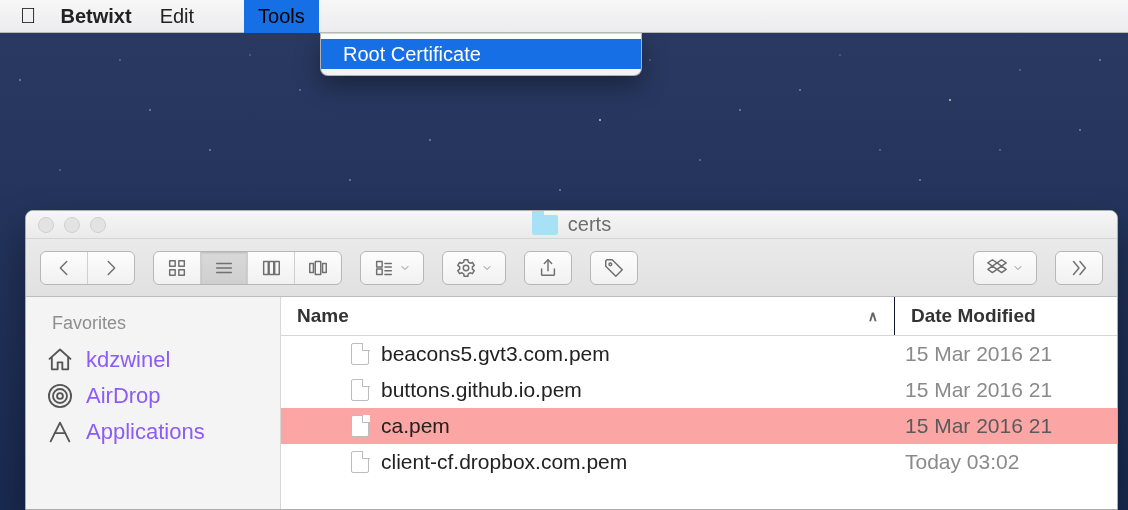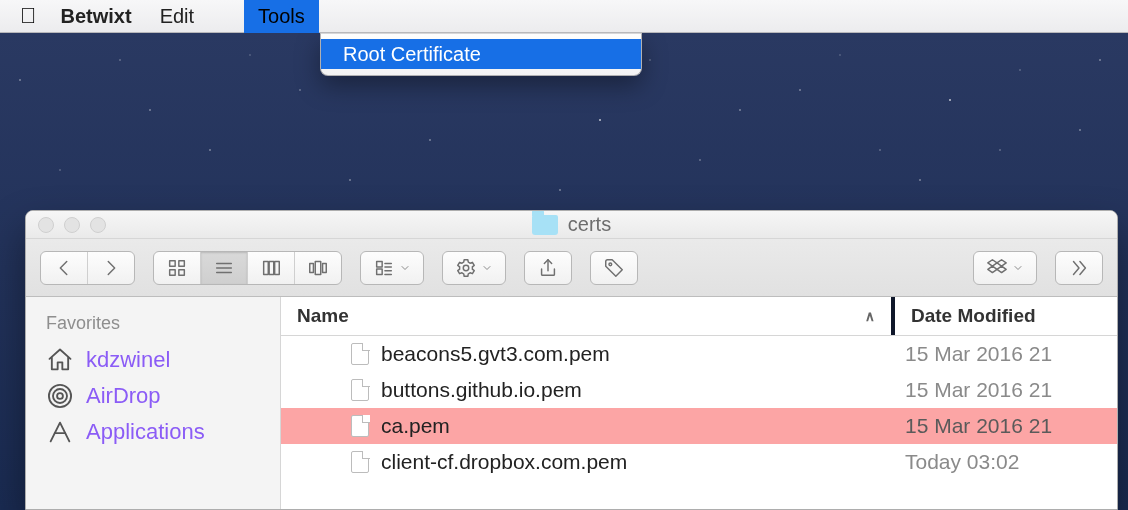--- a/index.html
+++ b/index.html
@@ -206,20 +206,21 @@
     .sidebar {
       width: 255px;
       background: #f4f4f4;
       border-right: 1px solid #d6d6d6;
       padding: 12px 0;
     }
     .sidebar-header {
       color: #8e8e8e;
       font-size: 18px;
       padding: 4px 20px 8px;
+      margin-left: 6px;
     }
     .sidebar-item {
       display: flex;
       align-items: center;
       gap: 12px;
       padding: 4px 20px;
       font-size: 22px;
       color: #8b5cf6;
     }
     .sidebar-item svg.icon { width: 28px; height: 28px; stroke:#555; }
@@ -232,21 +233,21 @@
       border-bottom: 1px solid #d6d6d6;
       background: #fff;
     }
     .colh {
       padding: 8px 16px;
       font-size: 19px;
       font-weight: 600;
       color: #333;
       display: flex;
       align-items: center;
-      border-right: 4px solid #0f172a;
+      border-right: 1px solid #0f172a;
     }
     .colh:last-child { border-right: none; }
     .colh .sort { margin-left: auto; font-size: 14px; color:#666; }
 
     .filerow {
       display: grid;
       grid-template-columns: 1fr 222px;
       height: 36px;
       align-items: center;
       font-size: 21px;

